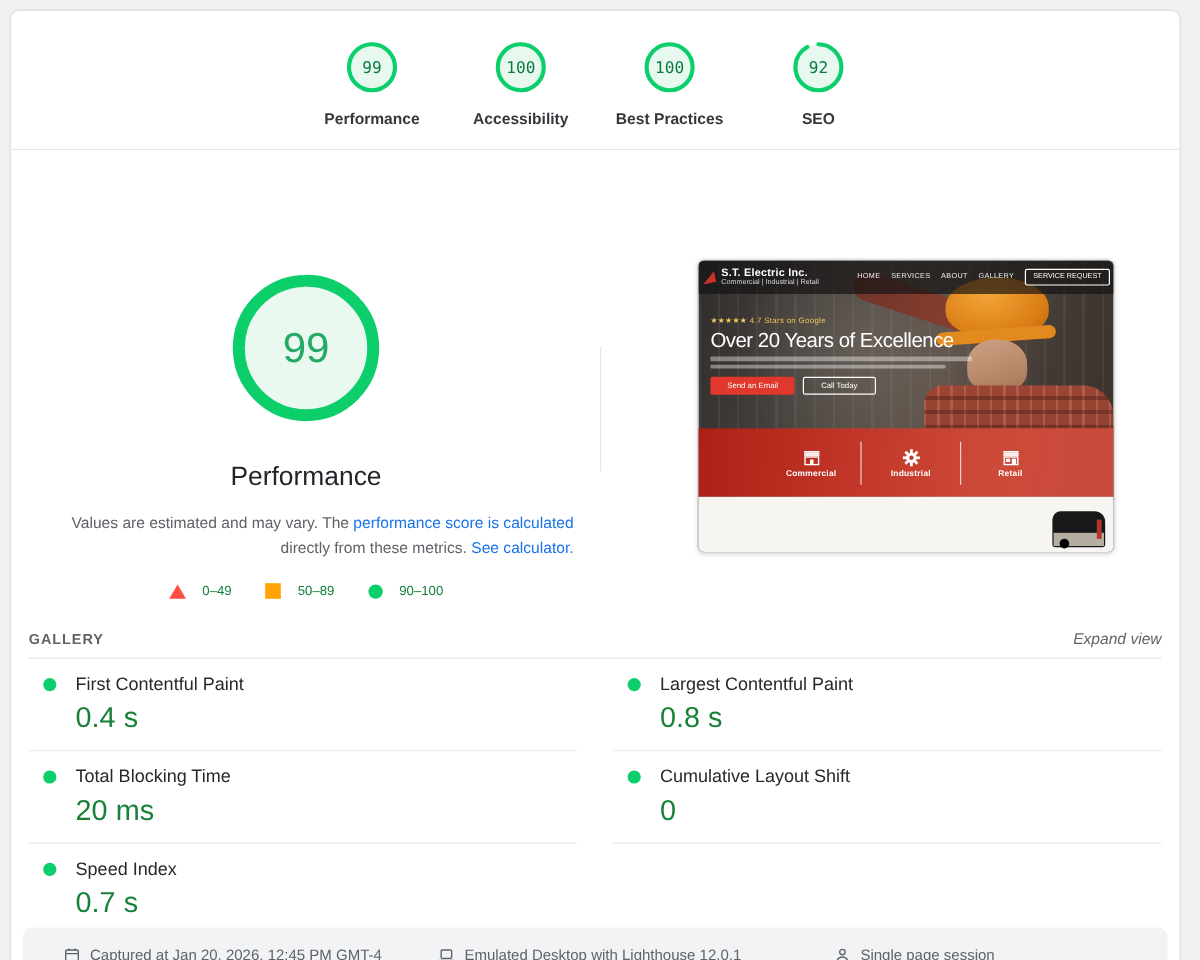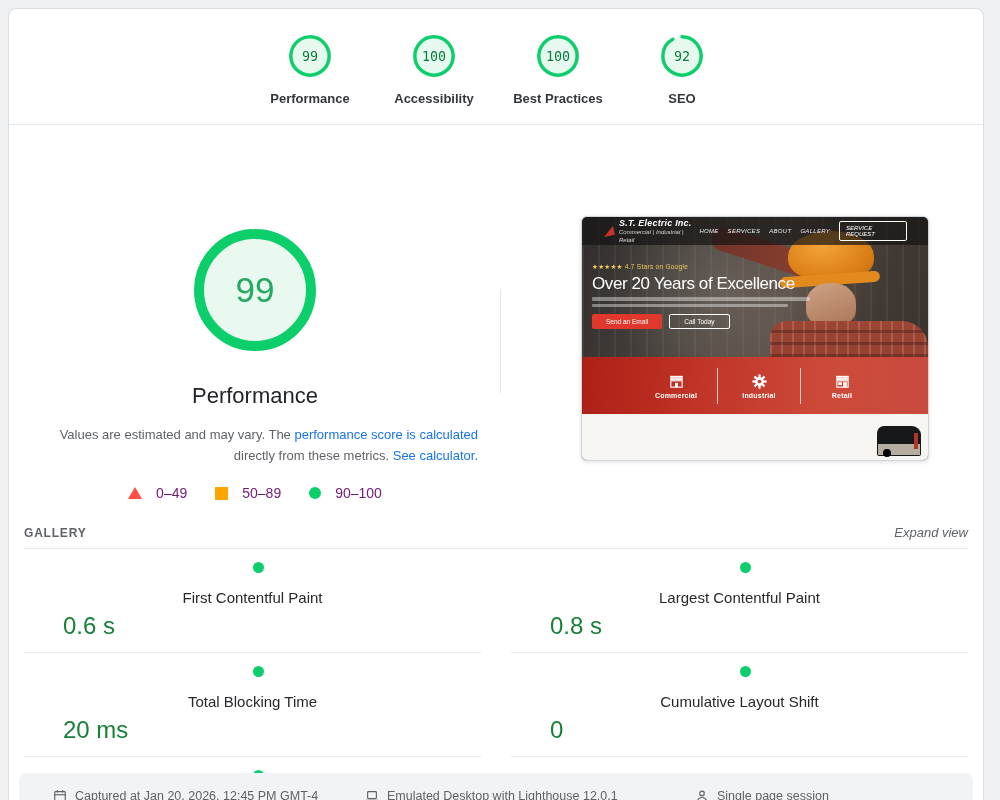--- a/index.html
+++ b/index.html
@@ -23,22 +23,22 @@
   .v-divider { position:absolute; left:491px; top:164px; width:1px; height:104px; background:#e4e6e9; }
 
   .gauge-big-wrap { margin-top:102px; }
   .gauge-big-wrap svg { width:126px; height:126px; }
   .gauge-num-big { font-size:35px; fill:#25a964; font-family:"Liberation Sans",sans-serif; }
   .perf-title { margin-top:26px; font-size:22px; color:#212529; }
   .perf-desc { margin-top:15px; width:446px; text-align:right; font-size:13px;
                line-height:21px; color:#5f6368; }
   .perf-desc a { color:#1a73e8; text-decoration:none; cursor:pointer; }
 
-  .legend { margin-top:19px; display:flex; align-items:flex-start; gap:28px;
-            font-size:14px; color:#701a75; }
+  .legend { margin-top:19px; display:flex; align-items:flex-end; gap:28px;
+            font-size:11px; color:#15803d; }
   .legend-item { display:flex; align-items:center; gap:14px; }
   .lg-triangle { width:0; height:0; border-left:7px solid transparent;
                  border-right:7px solid transparent; border-bottom:12px solid #ff4e42; }
   .lg-square { width:13px; height:13px; background:#ffa400; }
   .lg-circle { width:12px; height:12px; border-radius:50%; background:#0cce6b; }
 
   
   .col-right { flex:1; position:relative; }
   .thumb { position:absolute; left:80px; top:91px; width:348px; height:245px;
            border:1px solid #d2d5d9; border-radius:6px; overflow:hidden;
@@ -59,21 +59,21 @@
   .t-face { position:absolute; left:224px; top:66px; width:50px; height:44px;
             border-radius:46% 46% 40% 40%;
             background:linear-gradient(160deg,#cfa286,#a87655); }
   .t-shirt { position:absolute; left:188px; top:104px; width:158px; height:96px;
              border-radius:16px 26px 0 0;
              background:
                repeating-linear-gradient(0deg, rgba(55,18,14,.35) 0 3px, transparent 3px 12px),
                repeating-linear-gradient(90deg, rgba(255,214,192,.18) 0 2px, transparent 2px 11px),
                linear-gradient(180deg,#9c4534,#883a2c); }
   .t-nav { position:absolute; top:0; left:0; right:0; height:28px; z-index:3;
-           background:rgba(22,20,20,.70); display:flex; align-items:center; padding:0 21px;font-style:italic; }
+           background:rgba(22,20,20,.70); display:flex; align-items:center; padding:0 3px; }
   .t-logo-mark { width:0; height:0; border-left:11px solid transparent;
                  border-bottom:9px solid #c8332a; transform:rotate(-12deg); }
   .t-logo-text { margin-left:5px; line-height:1.25; }
   .t-site-name { font-size:9px; font-weight:700; color:#fff; letter-spacing:.2px; }
   .t-site-tag { font-size:6px; color:#d8d8d8; }
   .t-nav-items { margin-left:auto; display:flex; align-items:center; gap:9px; }
   .t-nav-link { font-size:6px; color:#eee; letter-spacing:.3px; cursor:pointer; }
   .t-nav-cta { font-size:6px; color:#fff; border:1px solid #fff; border-radius:2px;
                padding:3px 6px; cursor:pointer; }
   .t-hero { position:absolute; left:10px; top:46px; width:230px; z-index:2; }
@@ -104,21 +104,21 @@
 
   
   .metrics-section { padding:0 15px; }
   .metrics-head { display:flex; justify-content:space-between; align-items:center;
                   height:32px; border-bottom:1px solid #e4e6e9; }
   .metrics-title { font-size:12px; font-weight:700; letter-spacing:.8px; color:#5f6368; }
   .expand-view { font-size:13px; color:#5f6368; cursor:pointer;font-style:italic; }
   .metrics-grid { display:grid; grid-template-columns:1fr 1fr; column-gap:30px; }
   .metric { padding:13px 0 12px; border-bottom:1px solid #e8eaed; }
   .metric.last { border-bottom:none; }
-  .metric-head { display:flex; align-items:center; gap:16px; font-size:15px; color:#26282b;flex-direction:column; }
+  .metric-head { display:flex; align-items:center; gap:16px; font-size:15px; color:#26282b; }
   .dot { width:11px; height:11px; border-radius:50%; background:#0cce6b; margin-left:12px; flex:none; }
   .metric-value { margin-left:39px; margin-top:6px; font-size:24px; color:#188038; }
 
   
   .footer { position:absolute; left:10px; right:10px; top:764px; height:54px;
             background:#f1f3f4; border-radius:8px; display:grid;
             grid-template-columns:312px 330px auto; padding:16px 0 0 34px; }
   .foot-item { display:flex; align-items:flex-start; gap:8px; font-size:12.5px; color:#5f6368; }
   .foot-item svg { width:14px; height:14px; flex:none; margin-top:0; }
 </style>
@@ -277,21 +277,21 @@
     <div class="metrics-head">
       <span class="metrics-title">GALLERY</span>
       <span class="expand-view">Expand view</span>
     </div>
     <div class="metrics-grid">
       <div class="metric">
         <div class="metric-head">
           <span class="dot"></span>
           <span>First Contentful Paint</span>
         </div>
-        <div class="metric-value">0.6 s</div>
+        <div class="metric-value">0.4 s</div>
       </div>
       <div class="metric">
         <div class="metric-head">
           <span class="dot"></span>
           <span>Largest Contentful Paint</span>
         </div>
         <div class="metric-value">0.8 s</div>
       </div>
       <div class="metric">
         <div class="metric-head">

